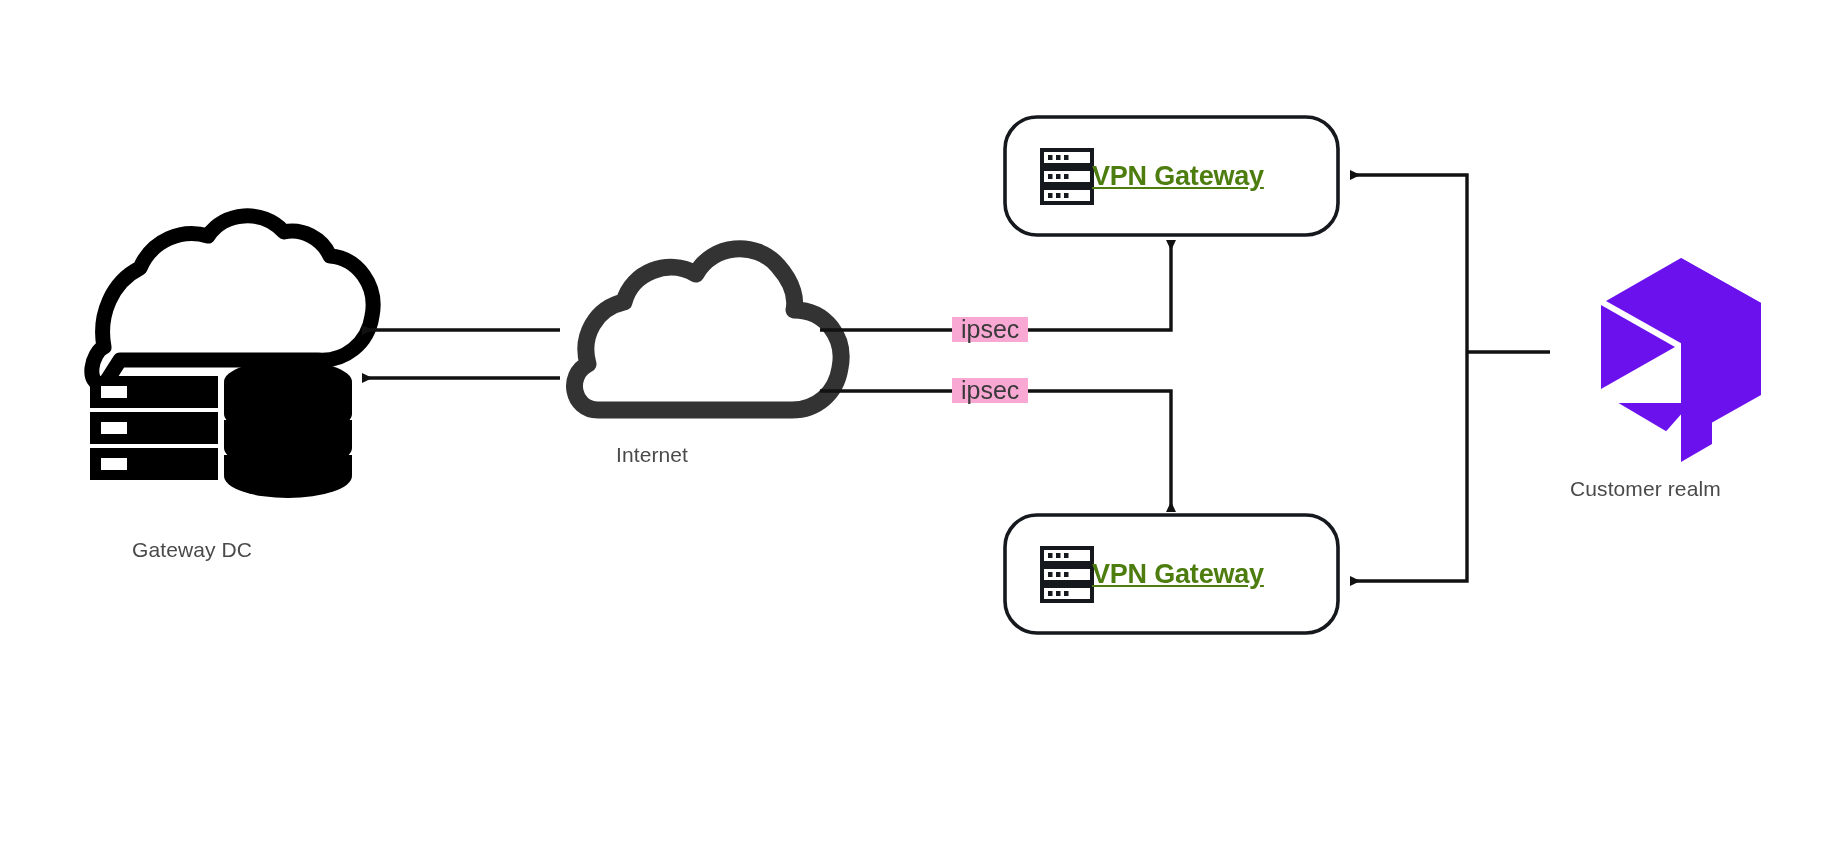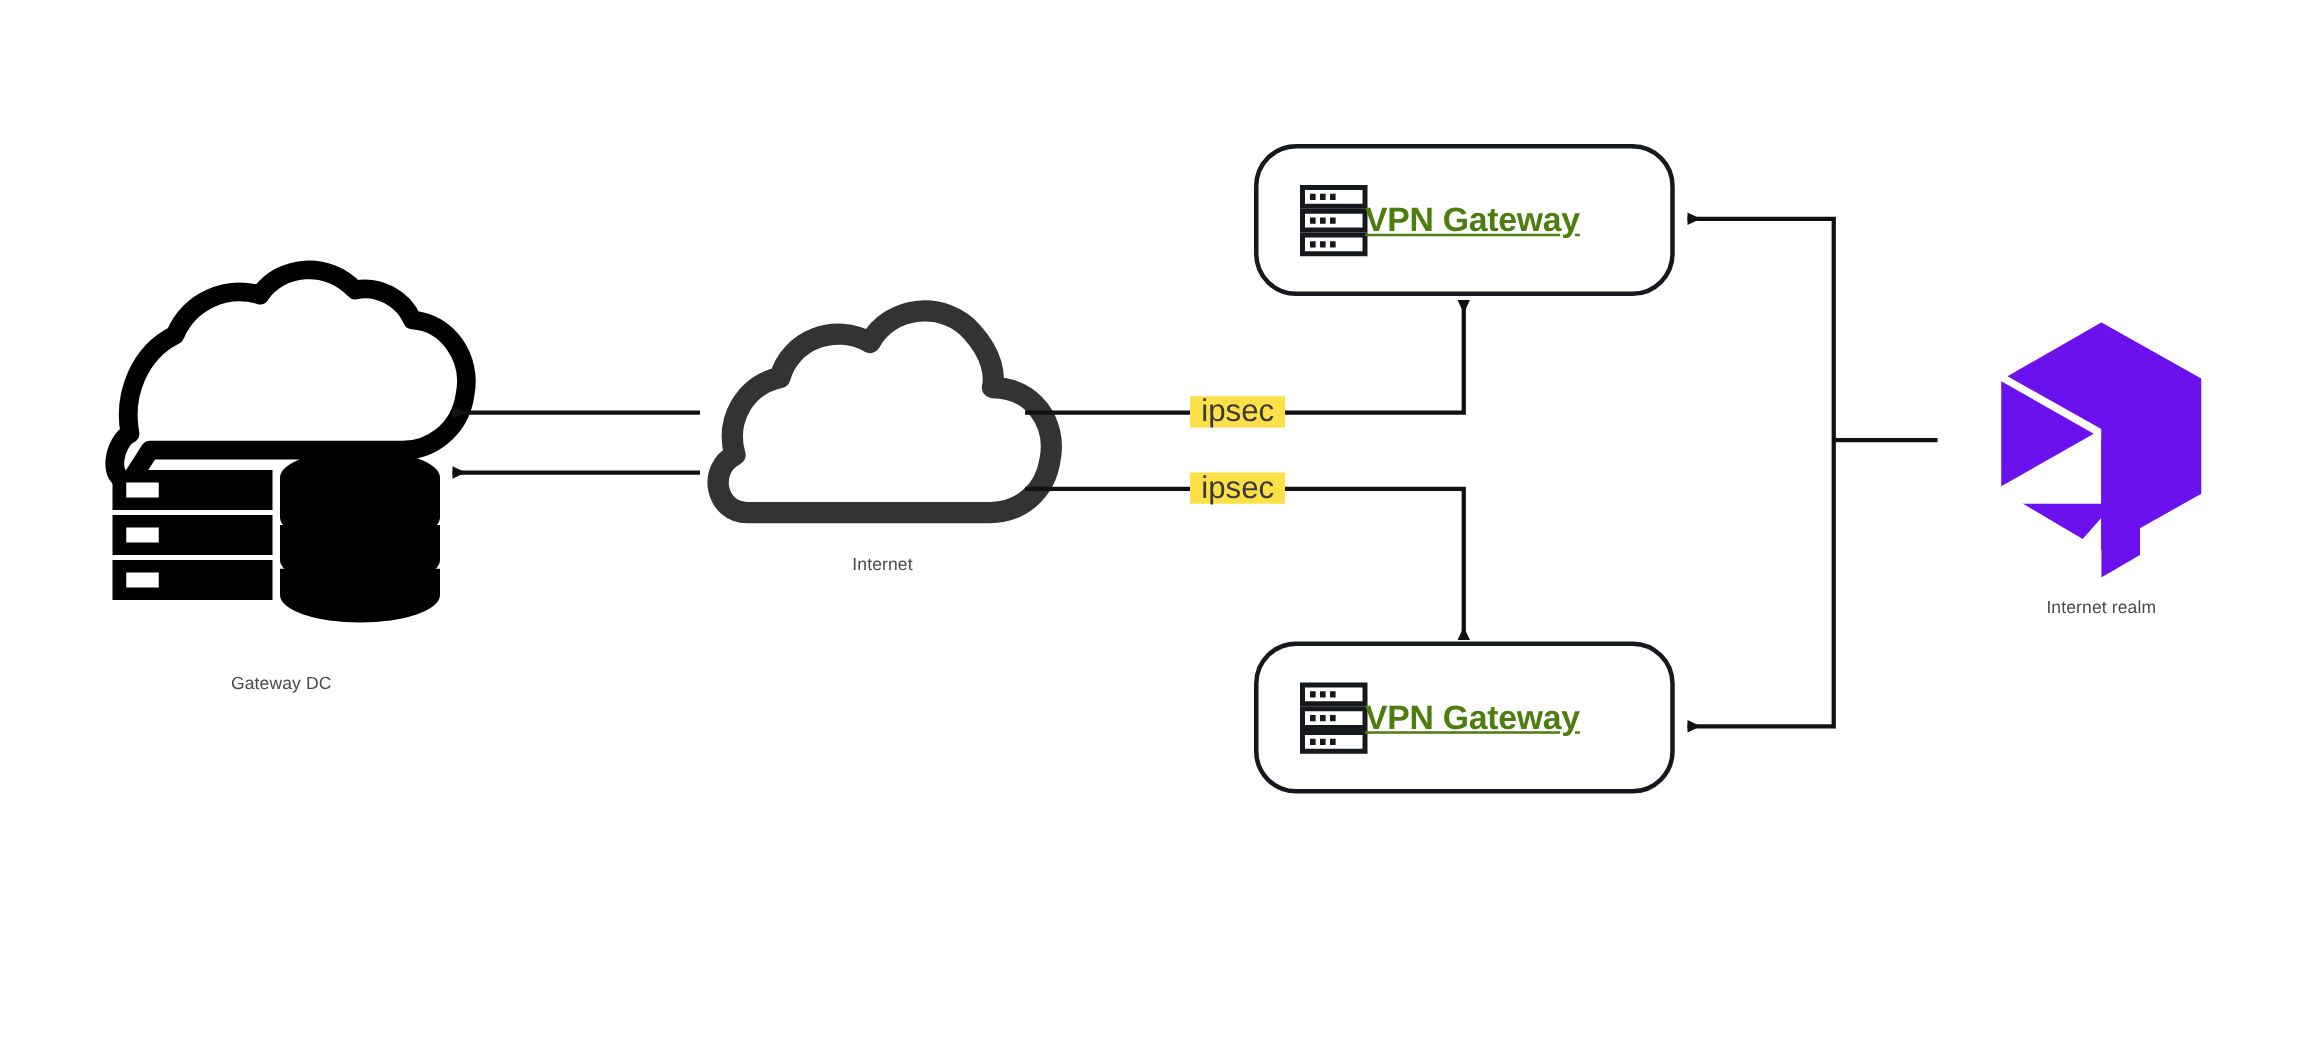--- a/index.html
+++ b/index.html
@@ -21,34 +21,33 @@
   .diagram-svg {
     position: absolute;
     top: 0;
     left: 0;
     width: 1839px;
     height: 849px;
   }
   .node-label {
     position: absolute;
     font-family: "Liberation Sans", sans-serif;
-    font-size: 14px;
+    font-size: 21px;
     color: #4a4a4a;
-    text-align: center;
     white-space: nowrap;
     letter-spacing: 0.1px;
   }
   .edge-label {
     position: absolute;
     font-family: "Liberation Sans", sans-serif;
     font-size: 25px;
     color: #3a3a3a;
     text-align: center;
     white-space: nowrap;
-    background: #fde047;
+    background: #f9a8d4;
     padding: 0 9px;
     line-height: 1;
   }
   .box-title {
     position: absolute;
     font-family: "Liberation Sans", sans-serif;
     font-size: 27px;
     font-weight: bold;
     color: #4d7c0f;
     white-space: nowrap;
@@ -181,19 +180,19 @@
   </svg>
 
   <div class="node-label" style="left:132px; top:538px; width:186px;">Gateway DC</div>
 
   <div class="node-label" style="left:616px; top:443px; width:180px;">Internet</div>
 
   <div class="box-title" style="left:1092px; top:161px;">VPN Gateway</div>
 
   <div class="box-title" style="left:1092px; top:559px;">VPN Gateway</div>
 
-  <div class="node-label" style="left:1570px; top:477px; width:222px;">Internet realm</div>
+  <div class="node-label" style="left:1570px; top:477px; width:222px;">Customer realm</div>
 
   <div class="edge-label" style="left:952px; top:317px;">ipsec</div>
 
   <div class="edge-label" style="left:952px; top:378px;">ipsec</div>
 
 </div>
 
 </body></html>

